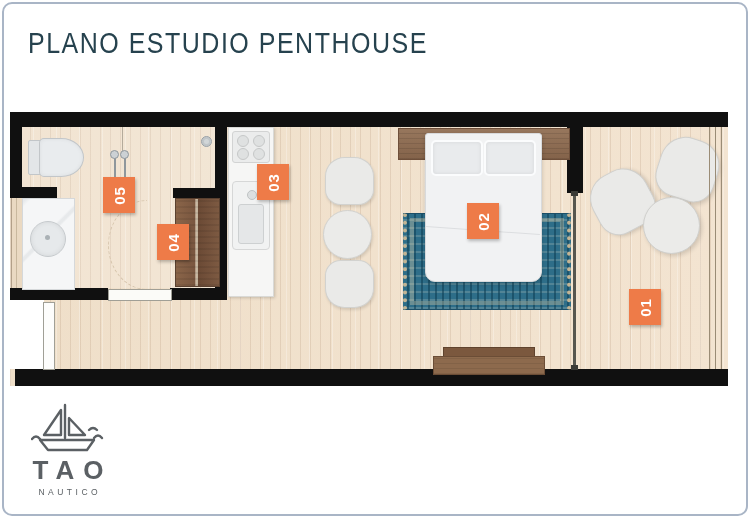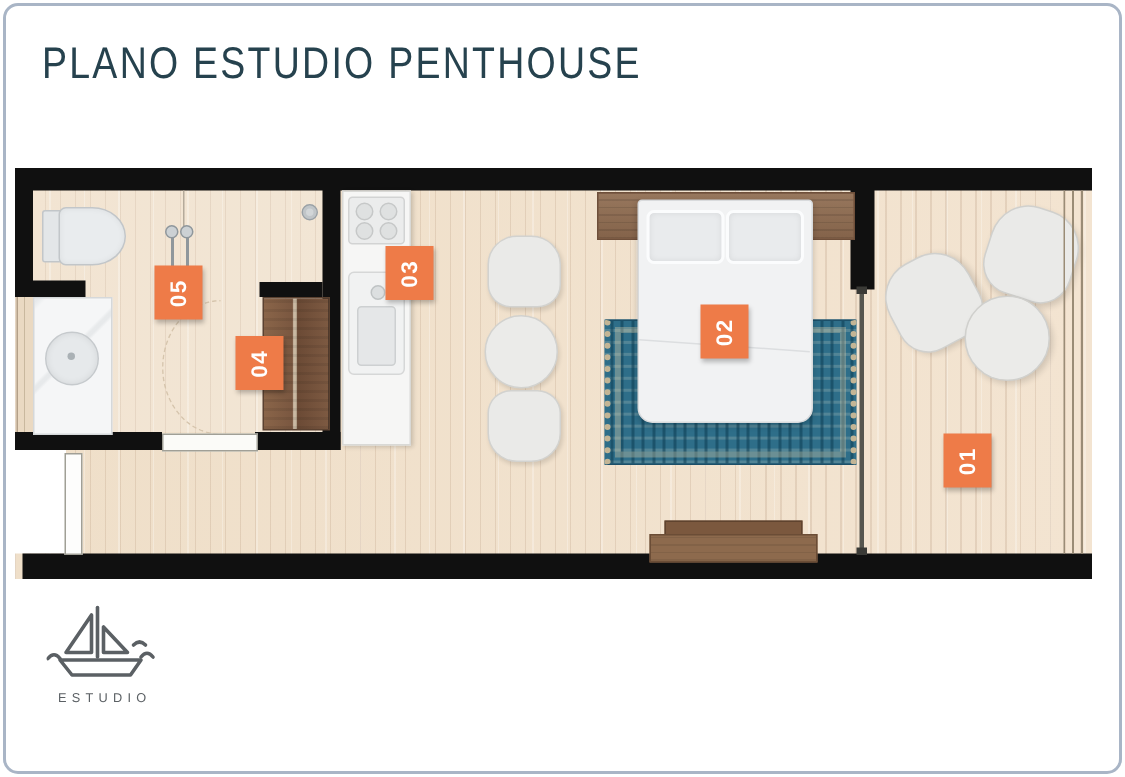--- a/index.html
+++ b/index.html
@@ -230,15 +230,16 @@
   <div class="logo">
     <svg width="74" height="54" viewBox="0 0 74 54" fill="none" stroke="#5b6064" stroke-width="2.4" stroke-linecap="round" stroke-linejoin="round">
       <line x1="34" y1="3" x2="34" y2="36"></line>
       <path d="M30,8 L30,33 L13,33 Z"></path>
       <path d="M38,16 L38,33 L54,33 Z"></path>
       <path d="M9,38 L63,38 L56,48 L17,48 Z"></path>
       <path d="M1,37 Q5,32 9,37"></path>
       <path d="M63,36 Q67,31 71,36"></path>
       <path d="M58,28 Q62,24 66,28"></path>
     </svg>
-    <div class="sub">ESTUDIO</div>
+    <div class="brand">TAO</div>
+    <div class="sub">NAUTICO</div>
   </div>
 </div>
 
 </body></html>

